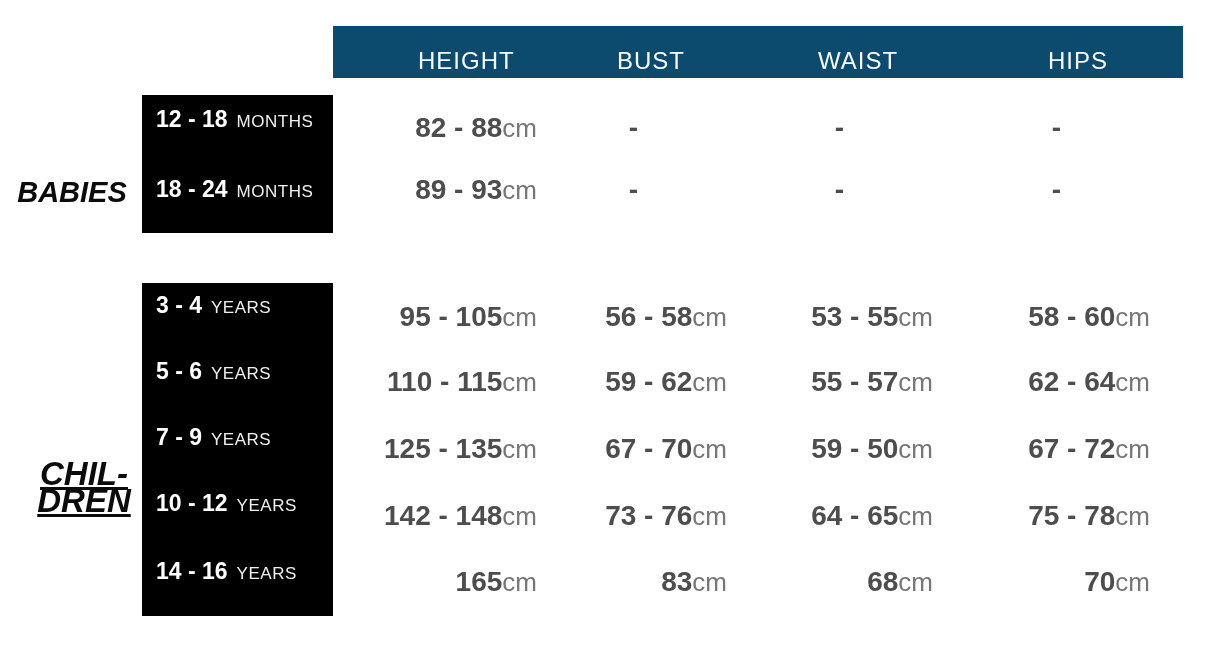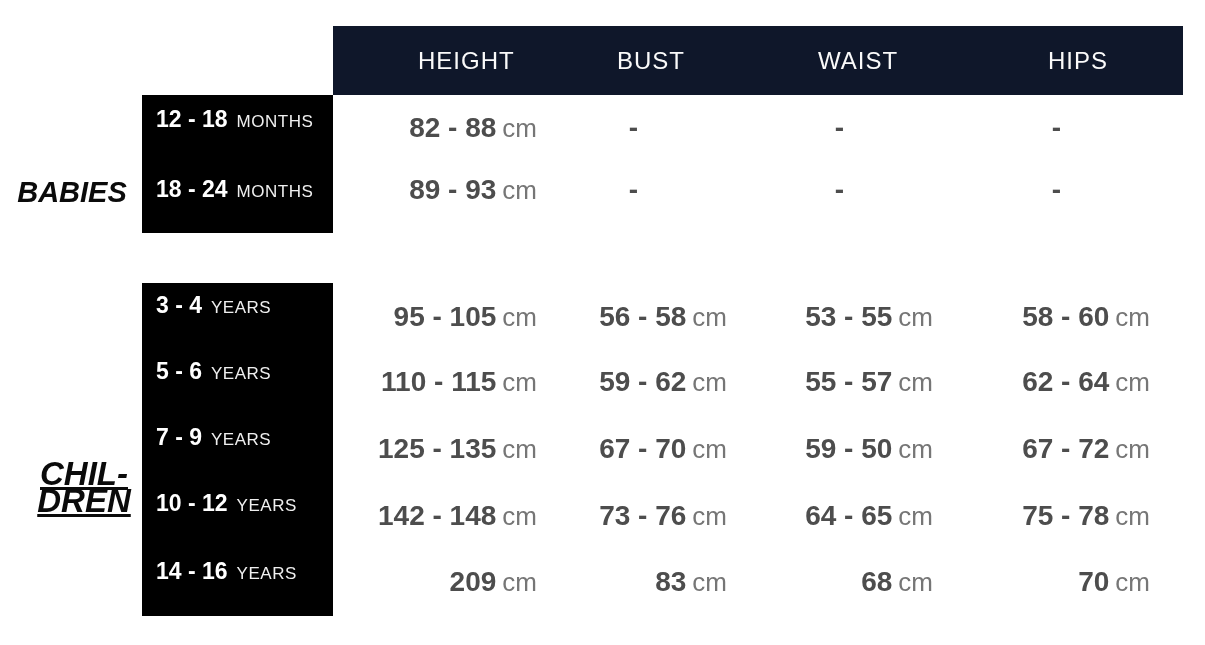--- a/index.html
+++ b/index.html
@@ -6,22 +6,22 @@
   body {
     width:1205px; height:645px;
     background:#ffffff;
     font-family:"Liberation Sans","DejaVu Sans",sans-serif;
     position:relative; overflow:hidden;
   }
   .stage { position:absolute; left:0; top:0; width:1205px; height:645px; }
 
   
   .header-bar {
-    position:absolute; left:333px; top:26px; width:850px; height:69px;
-    background:#0f172a;
+    position:absolute; left:333px; top:26px; width:850px; height:52px;
+    background:#0c4a6e;
     text-align:right;
   }
   .hlabel {
     position:absolute; top:0; height:69px; line-height:69px;
     color:#fafafa; font-size:24px; font-weight:400; letter-spacing:1px;
     white-space:nowrap;
   }
 
   
   .label-box { position:absolute; left:142px; width:191px; background:#000000; }
@@ -39,21 +39,21 @@
     text-align:center; white-space:nowrap;margin-top:36px;
   }
   .babies-label { left:12px; top:136px; width:120px; height:40px; line-height:40px; font-size:29px; }
   .children-label { left:26px; top:424px; width:116px; font-size:33px; line-height:27px;text-decoration:underline; }
 
   
   .cell { position:absolute; height:40px; line-height:40px; white-space:nowrap; }
   .cell.right  { text-align:right; }
   .cell.center { text-align:center; }
   .cell .v { font-size:28px; font-weight:700; color:#4d4d4d; }
-  .cell .u { font-size:26px; font-weight:400; color:#767676; margin-left:6px; }
+  .cell .u { font-size:26px; font-weight:400; color:#767676; }
   .cell .u:empty { margin-left:0; }
 
   
   .c0 { left:350px; width:187px; }
   .c1 { left:540px; width:187px; }
   .c2 { left:746px; width:187px; }
   .c3 { left:963px; width:187px; }
 </style>
 </head>
 <body>
@@ -174,21 +174,21 @@
     <span class="v">73 - 76</span><span class="u">cm</span>
   </div>
   <div class="cell right c2" style="top:496px">
     <span class="v">64 - 65</span><span class="u">cm</span>
   </div>
   <div class="cell right c3" style="top:496px">
     <span class="v">75 - 78</span><span class="u">cm</span>
   </div>
 
   <div class="cell right c0" style="top:562px">
-    <span class="v">209</span><span class="u">cm</span>
+    <span class="v">165</span><span class="u">cm</span>
   </div>
   <div class="cell right c1" style="top:562px">
     <span class="v">83</span><span class="u">cm</span>
   </div>
   <div class="cell right c2" style="top:562px">
     <span class="v">68</span><span class="u">cm</span>
   </div>
   <div class="cell right c3" style="top:562px">
     <span class="v">70</span><span class="u">cm</span>
   </div>

